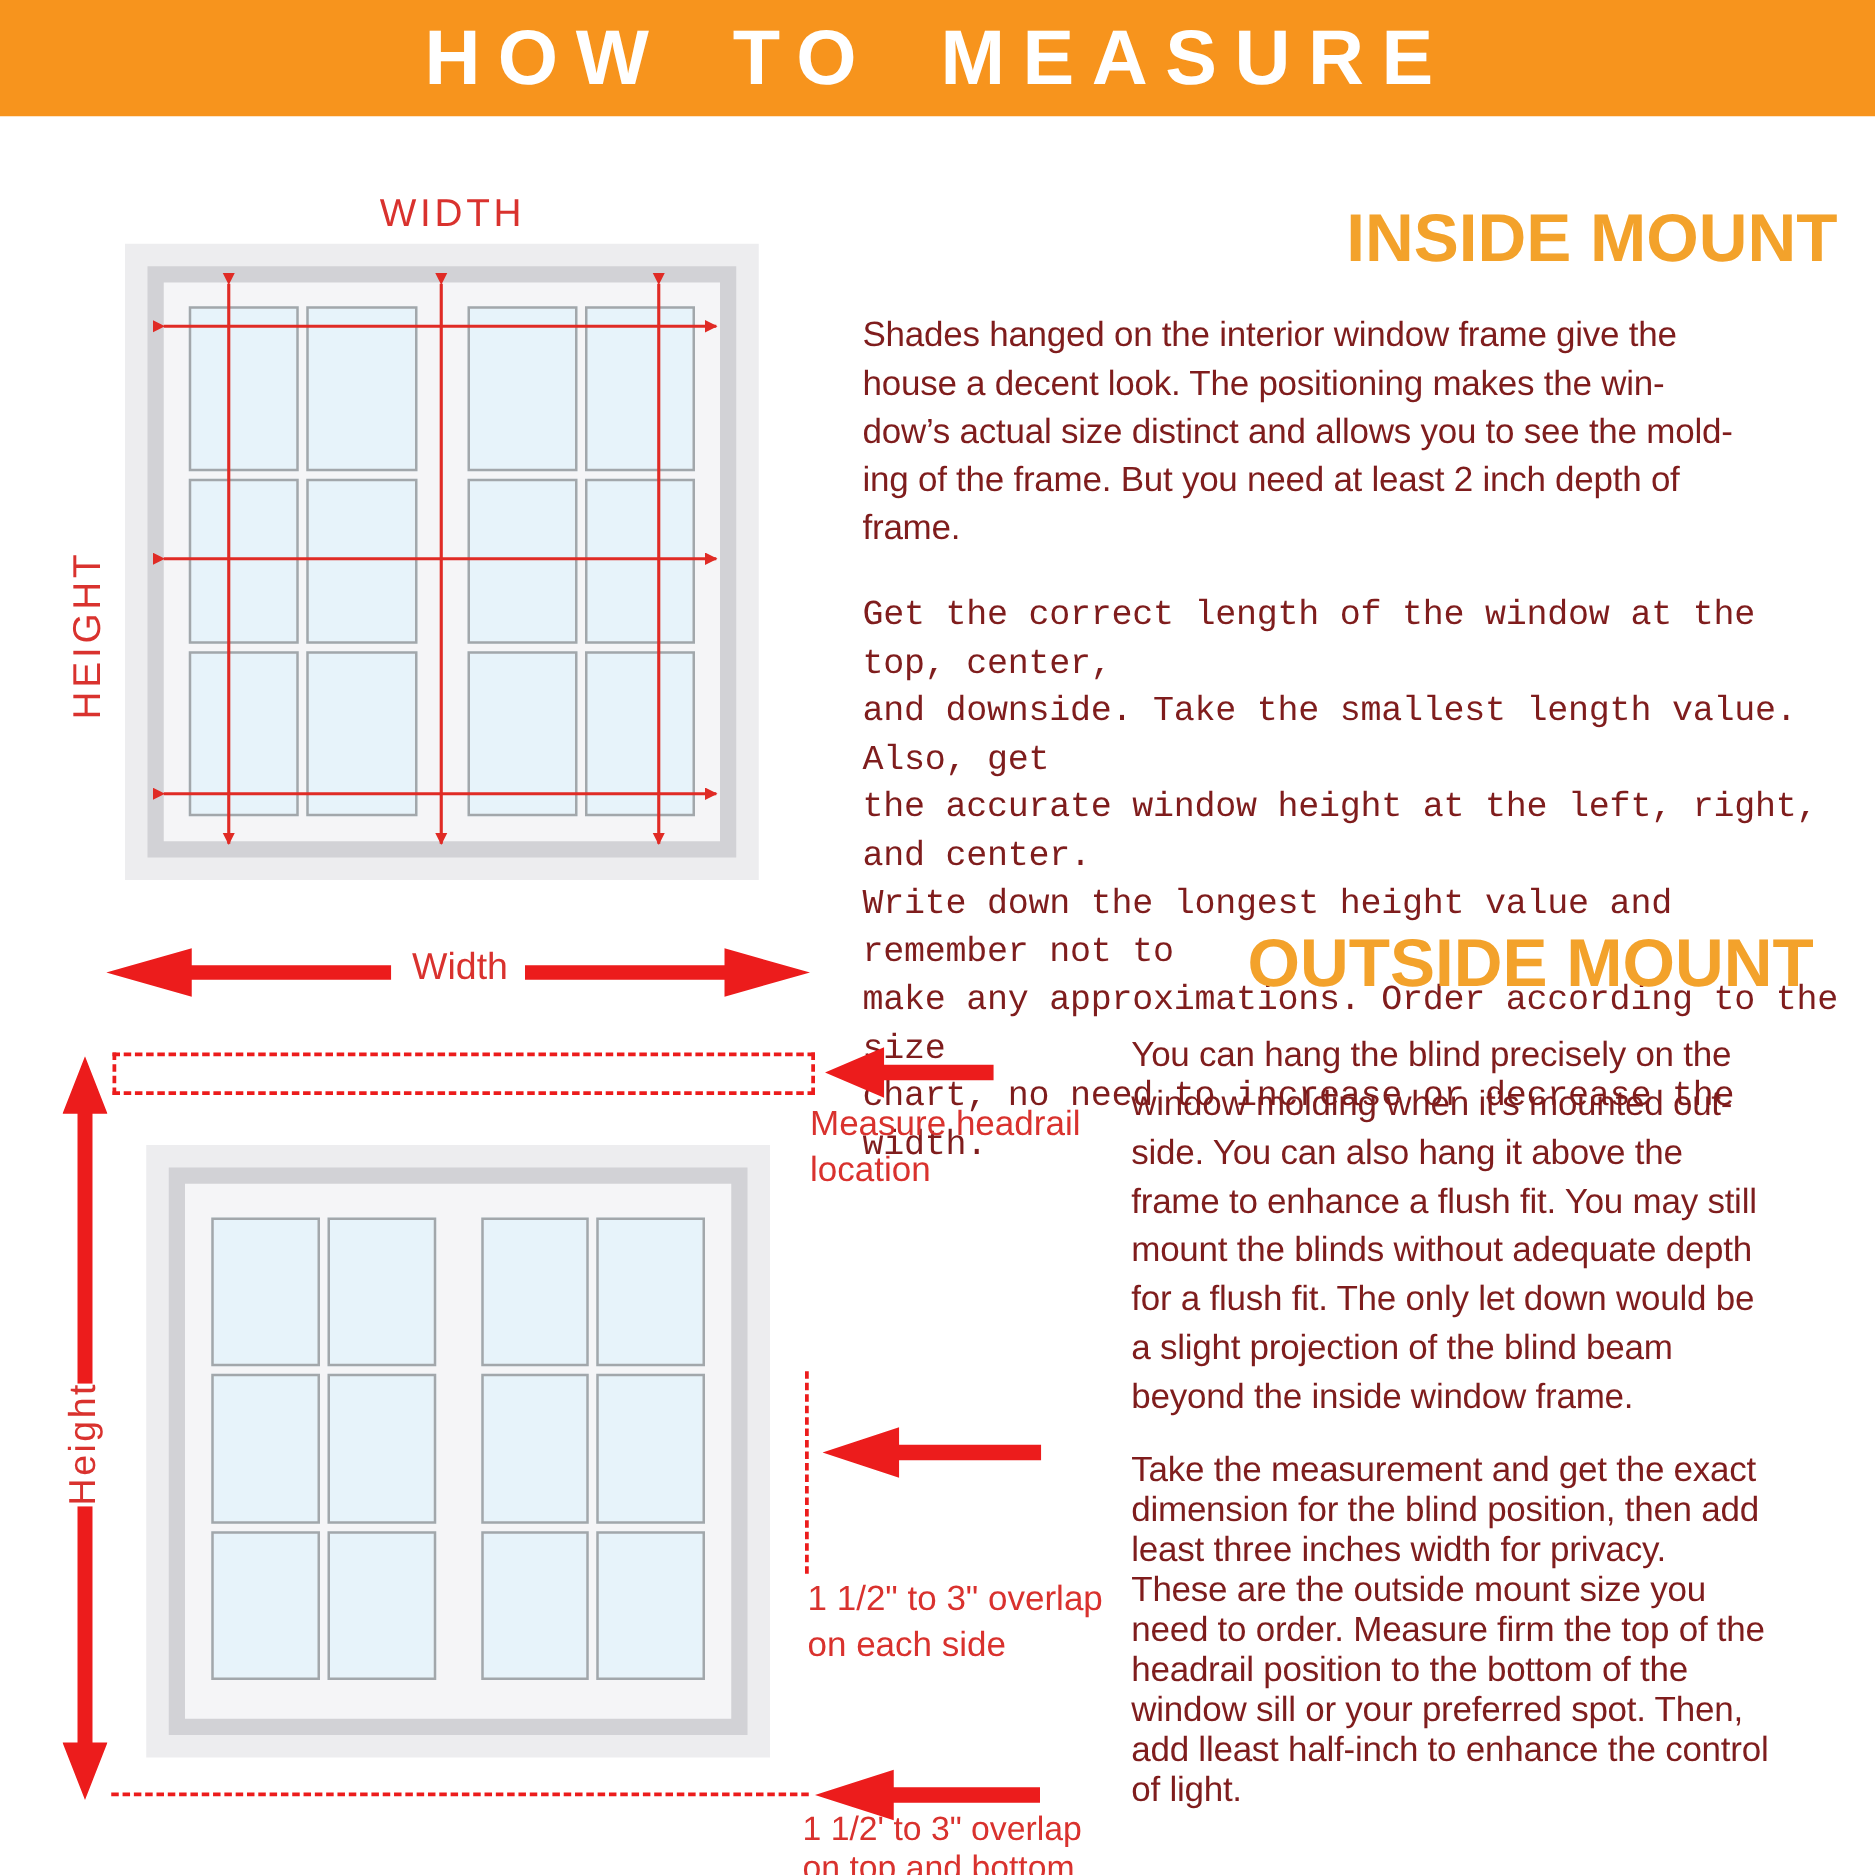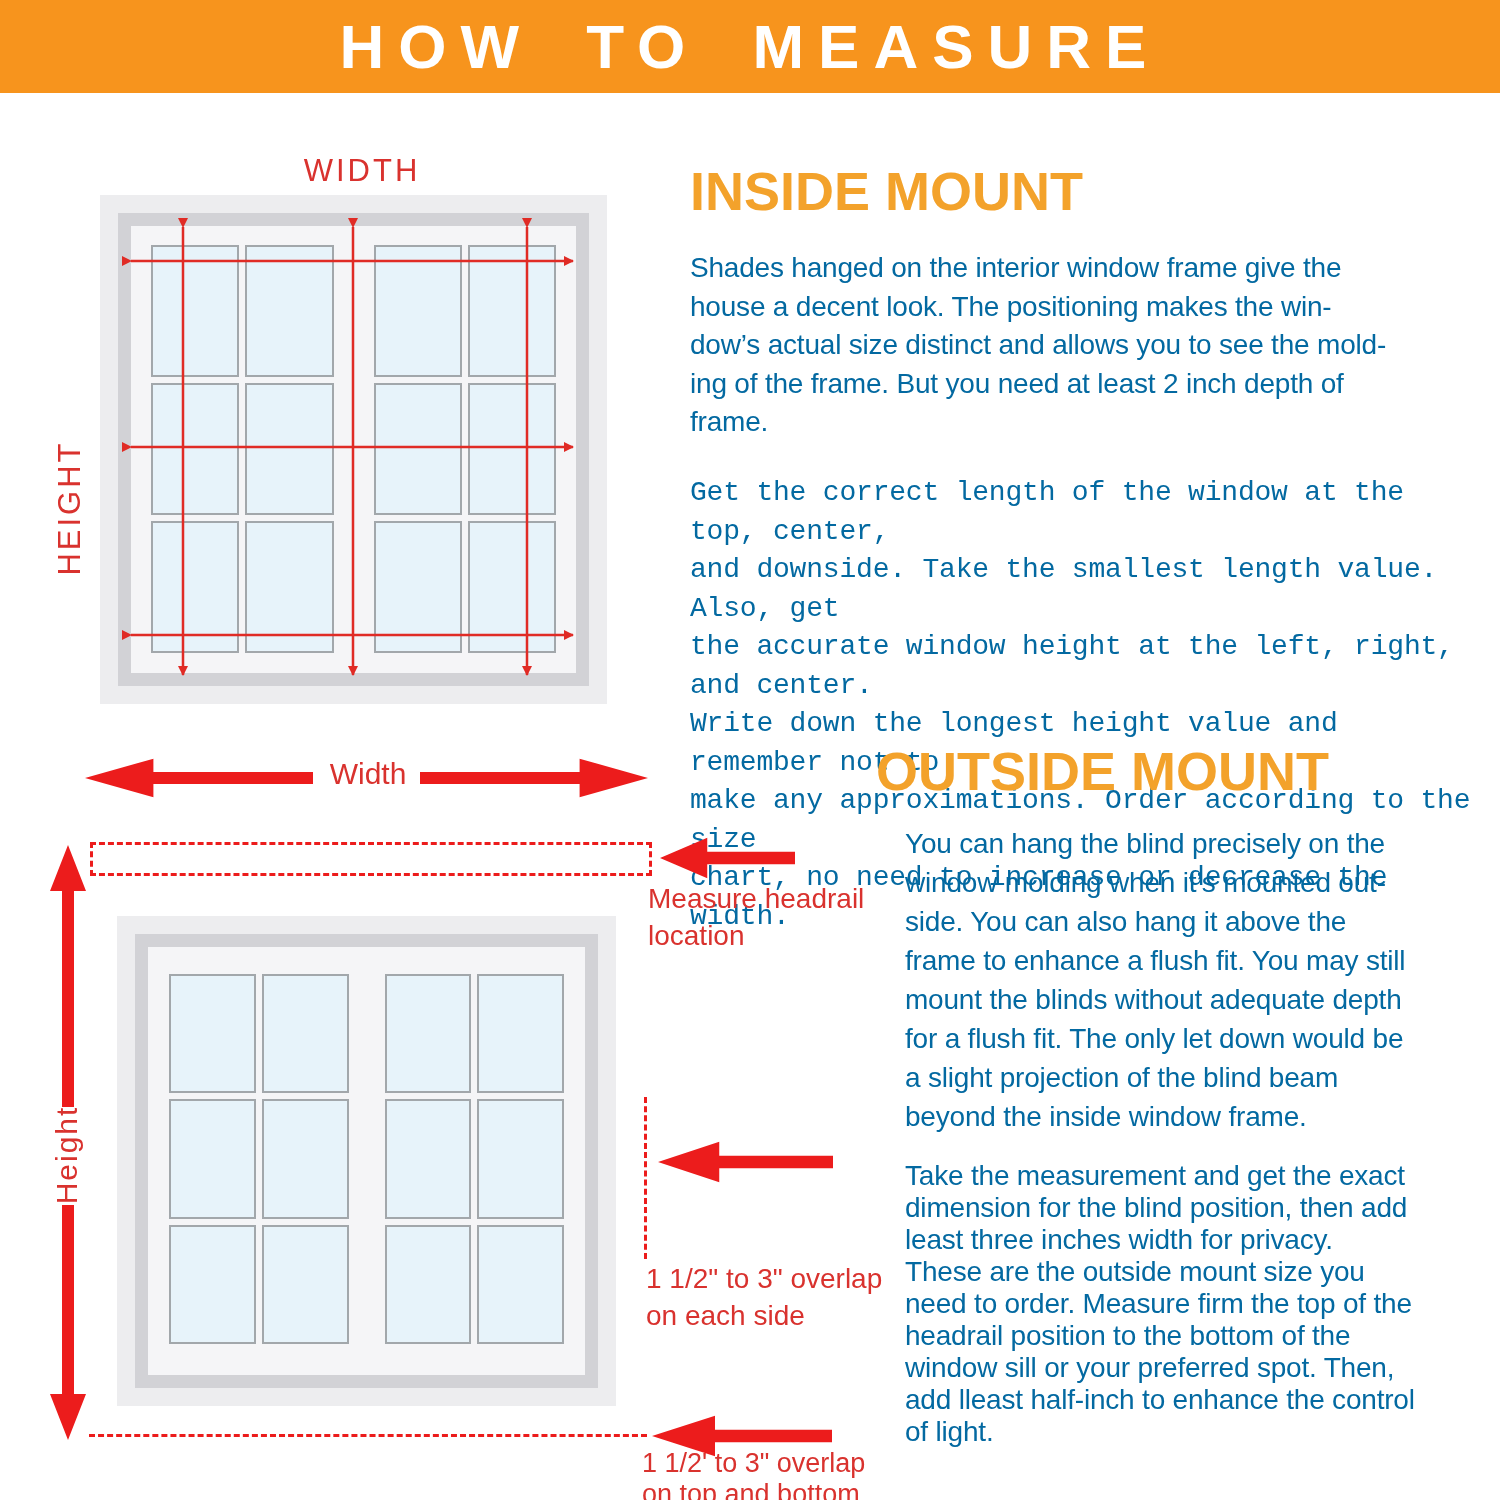--- a/index.html
+++ b/index.html
@@ -12,28 +12,28 @@
   .header {
     position:absolute; left:0; top:0; width:1500px; height:93px;
     background:var(--header-orange); display:flex; align-items:center; justify-content:center;
   }
   .header h1 {
     margin:0; color:#ffffff; font-size:62px; font-weight:bold;
     letter-spacing:14px; word-spacing:22px; white-space:nowrap;
   }
   
   .mount-heading {
-    position:absolute; margin:0; text-align:left;
+    position:absolute; margin:0; text-align:right;
     color:var(--accent-orange); font-size:54px; font-weight:bold; letter-spacing:0px;
   }
   #inside-heading  { left:690px; top:160px; width:780px; }
   #outside-heading { left:876px; top:740px; width:575px; }
   .para {
     position:absolute; margin:0; white-space:pre-line;
-    color:#0369a1; font-size:28px; line-height:38.5px; letter-spacing:-0.2px;
+    color:#7f1d1d; font-size:28px; line-height:38.5px; letter-spacing:-0.2px;
   }
   #inside-para1 { left:690px; top:249px; width:790px; }
   #inside-para2 { left:690px; top:474px; width:790px;font-family:Liberation Mono, monospace; }
   #outside-para1 { left:905px; top:824px; width:585px; line-height:39px; }
   #outside-para2 { left:905px; top:1160px; width:590px; line-height:32px; }
   
   .red-label { position:absolute; margin:0; color:var(--red-text); white-space:pre-line; }
   #top-width-label  { left:262px; top:153px; width:200px; text-align:center; font-size:31px; letter-spacing:3px; }
   #top-height-label { left:70px; top:508px; transform:translate(-50%,-50%) rotate(-90deg); font-size:31px; letter-spacing:3px; white-space:nowrap; }
   #bottom-width-label { left:313px; top:757px; width:110px; text-align:center; font-size:30px; }

